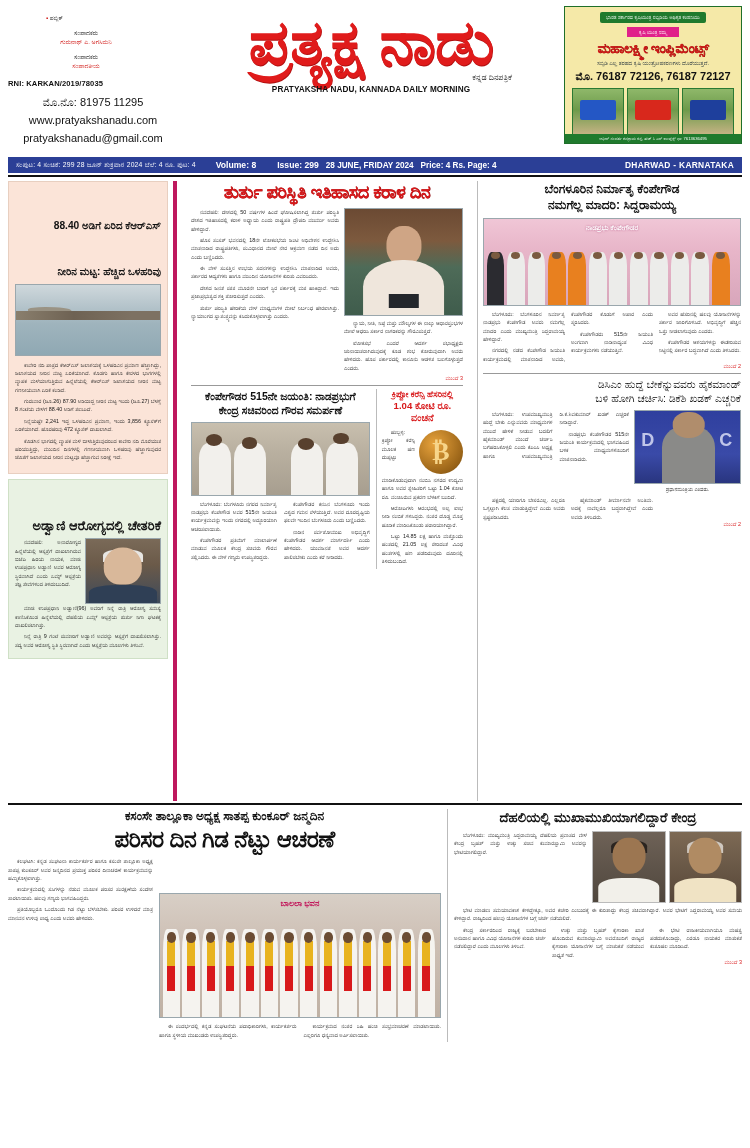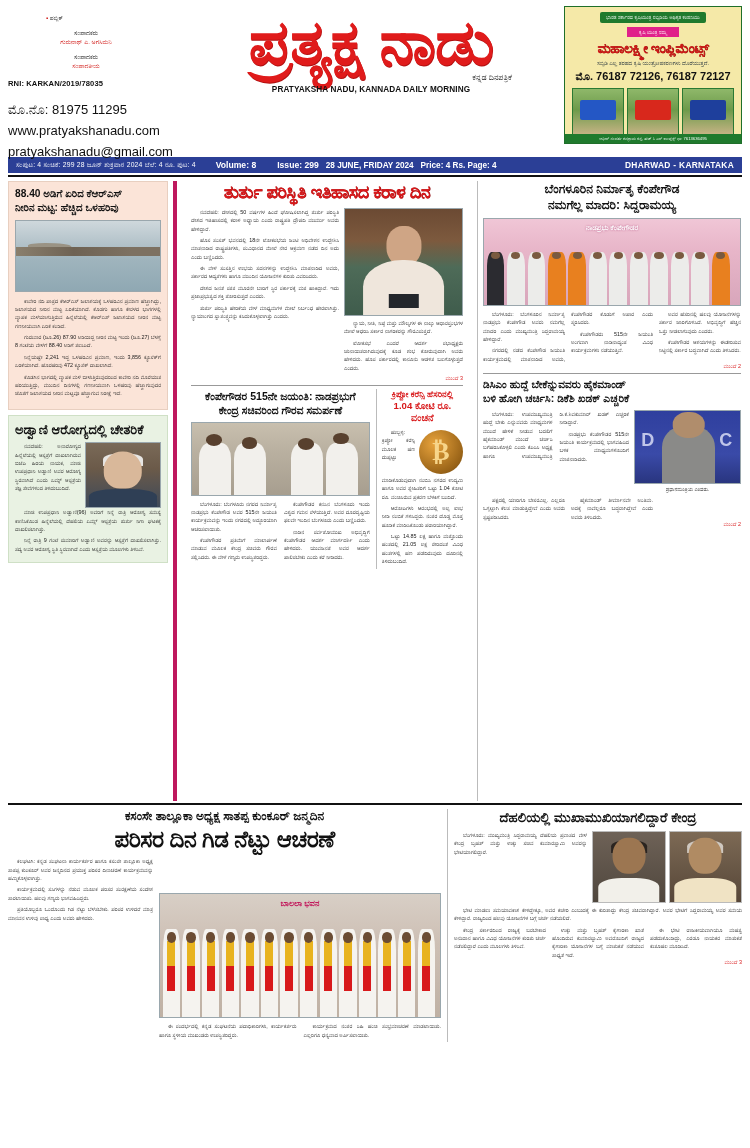--- a/index.html
+++ b/index.html
@@ -13,21 +13,21 @@
   .page { width: 750px; height: 1148px; padding: 6px 8px 0 8px; position: relative; }
 
   
   .masthead { display: flex; align-items: flex-start; height: 148px; position: relative; }
   .mast-left { width: 170px; padding-top: 8px; font-size: 7px; color: #111; line-height: 1.5; }
   .mast-bullet { color: #d11a17; font-size: 6px; margin-left: 38px; margin-bottom: 5px; }
   .mast-bullet span { color:#222; }
   .mast-center-red { color: #d11a17; text-align: center; font-size: 6.2px; line-height: 1.5; width: 120px; margin-left: 18px; }
   .mast-center-red .dark { color: #222; }
   .mast-rni { margin-top: 8px; font-size: 7.6px; font-weight: bold; color: #111; letter-spacing: .1px; }
-  .mast-contact { margin-top: 9px; font-size: 13px; color: #111; line-height: 1.65; }
+  .mast-contact { margin-top: 3px; font-size: 11px; color: #111; line-height: 1.65; text-align: center; }
 
   .mast-title-wrap { flex: 1; text-align: center; position: relative; padding-top: 4px; }
   .mast-title {
     font-family: "Liberation Sans", sans-serif;
     font-size: 62px; font-weight: bold; color: #e01b1b;
     letter-spacing: -1px; line-height: 1.05;
     text-shadow: 0.5px 0.5px 0 #b01010;
   }
   .mast-sub-kn { color: #222; font-size: 8px; text-align: right; padding-right: 52px; margin-top: -2px; }
   .mast-sub-en { color: #111; font-size: 8.2px; font-weight: bold; letter-spacing: .1px; margin-top: 2px; }
@@ -62,21 +62,21 @@
   .rule-thick { height:2px; background:#111; margin-top:2px; }
 
   
   .main-grid { display:flex; gap:5px; margin-top:4px; height: 620px; }
   .col-left  { width: 160px; }
   .col-mid   { width: 305px; border-left:4px solid #be185d; border-right:1px solid #bbb; padding:0 14px; }
   .col-right { width: 258px; }
 
   
   .panel-peach { background:#fbe4d8; padding:5px 6px 8px 6px; border:1px solid #e8cfc0; }
-  .hl-kn-black { color:#111; font-weight:bold; text-align:left; line-height:1.35; }
+  .hl-kn-black { color:#111; font-weight:bold; text-align:right; line-height:1.35;margin-top:32px; }
   .hl-s1 { font-size:10.2px; }
   .photo { background:#b9c6cc; position:relative; overflow:hidden; border:1px solid #9aa7ad; }
   .photo.water { background:linear-gradient(#cfd8dc 0%, #b5c4cb 30%, #9fb4bd 55%, #8fa8b3 100%); }
   .photo.water:after {
     content:""; position:absolute; left:0; right:0; top:38%; height:12%;
     background:linear-gradient(90deg,#8a7f6d,#6e6253 40%,#7d7162 80%);
   }
   .photo.water:before {
     content:""; position:absolute; left:8%; top:32%; width:30%; height:8%;
     background:#9a9384; border-radius:40% 60% 0 0;
@@ -116,21 +116,21 @@
   .hl-r1 { font-size:12.2px; color:#111; font-weight:bold; text-align:center; line-height:1.35; }
   .photo.stage { background:linear-gradient(#f0c6d6 0%, #e8b6c9 35%, #d8a6bb 100%); }
   .banner-text { position:absolute; left:0; right:0; top:6%; text-align:center; color:#fff; font-size:7px; font-weight:bold; text-shadow:0 0 2px #b3457a; }
   .crowd { position:absolute; bottom:0; left:0; right:0; height:62%; }
   .crowd i { position:absolute; bottom:0; width:7%; height:100%; background:#f4f2ee; border-radius:26% 26% 0 0; display:block; }
   .crowd i:nth-child(odd){ background:#ececea; }
   .crowd i.sf { background:#e8801f; }
   .crowd i.dk { background:#2b2b30; }
   .crowd b { position:absolute; width:3.6%; height:13%; background:#7a5a40; border-radius:50%; bottom:86%; }
 
-  .hl-r2 { font-size:10.6px; color:#111; font-weight:bold; text-align:left; line-height:1.35; }
+  .hl-r2 { font-size:10.6px; color:#111; font-weight:normal; text-align:right; line-height:1.35; }
   .photo.dks { background:linear-gradient(#2f3f9e 0%, #3a4aa8 60%, #29357f 100%); }
   .photo.dks .letters { position:absolute; left:6%; top:26%; color:#d8dcf5; font-size:18px; font-weight:bold; letter-spacing:4px; opacity:.85; }
   .photo.dks .man { position:absolute; left:26%; bottom:0; width:50%; height:78%; background:#8a8a88; border-radius:36% 36% 0 0; }
   .photo.dks .man:after { content:""; position:absolute; left:50%; top:-26%; transform:translateX(-50%); width:62%; height:46%; background:#b08d6c; border-radius:46%; }
 
   .contd { color:#d8191b; font-size:5.4px; text-align:right; }
 
   
   .bottom { margin-top:4px; display:flex; gap:6px; }
   .bot-left { width:440px; border-right:1px solid #bbb; padding-right:6px; }

